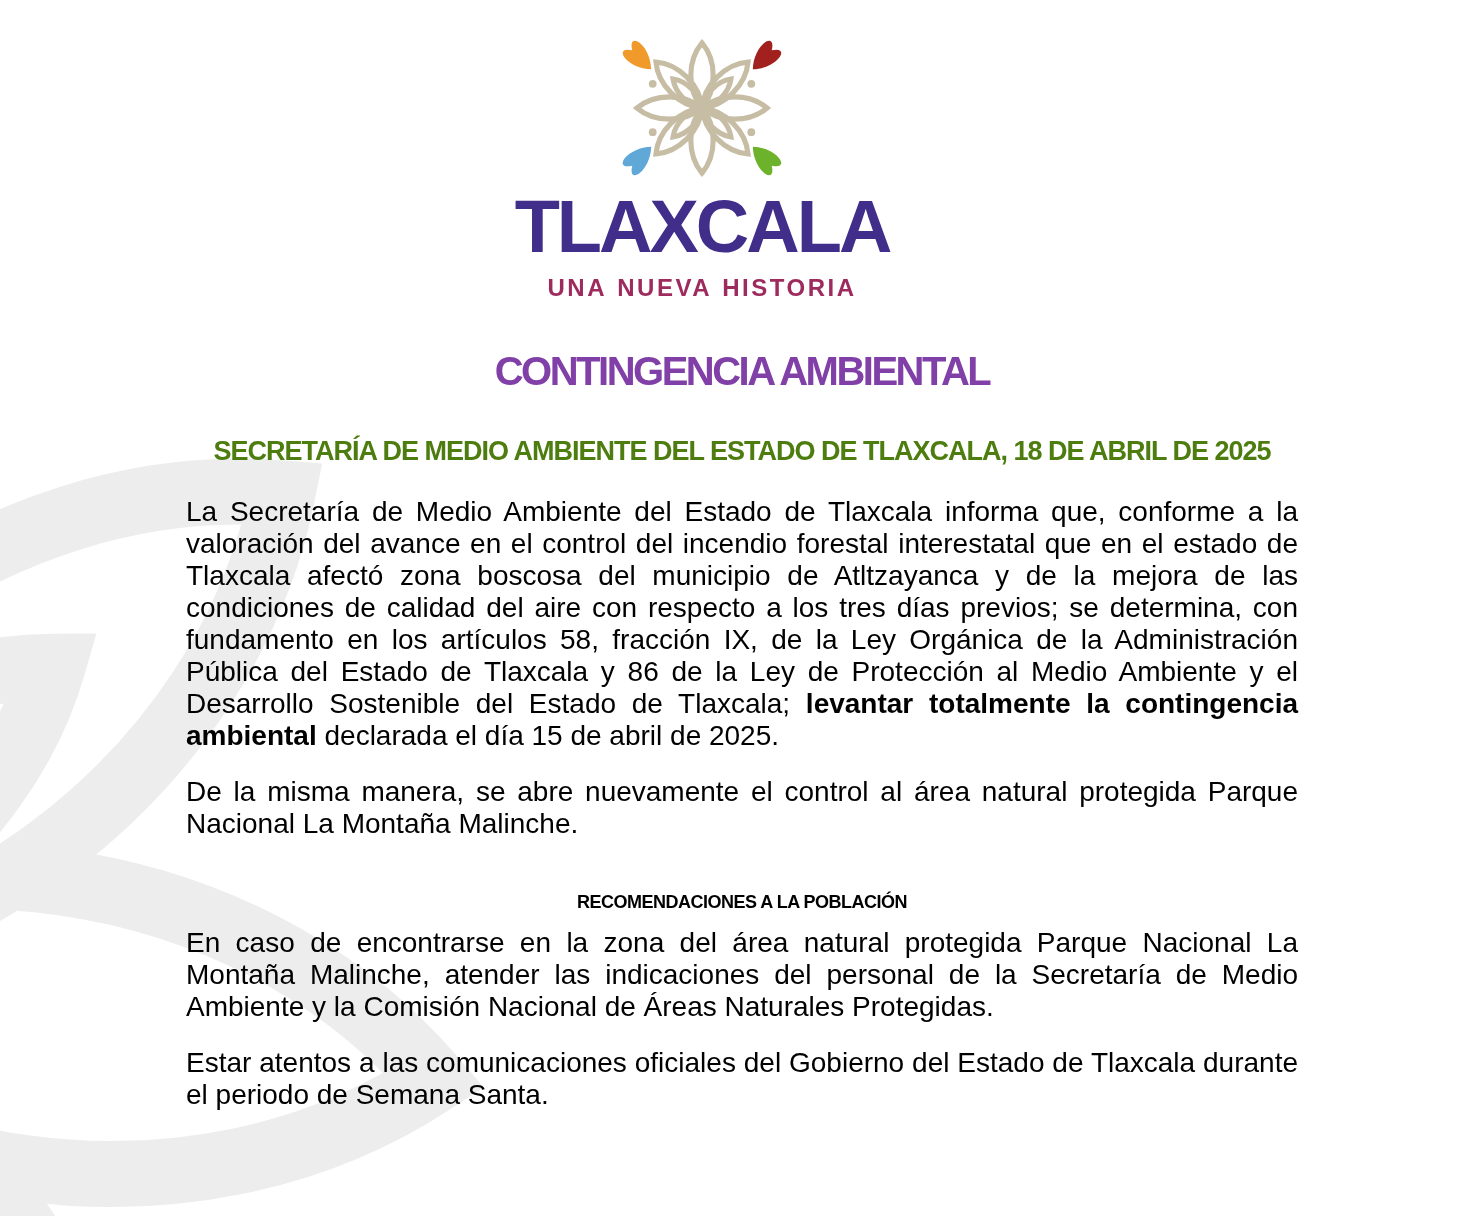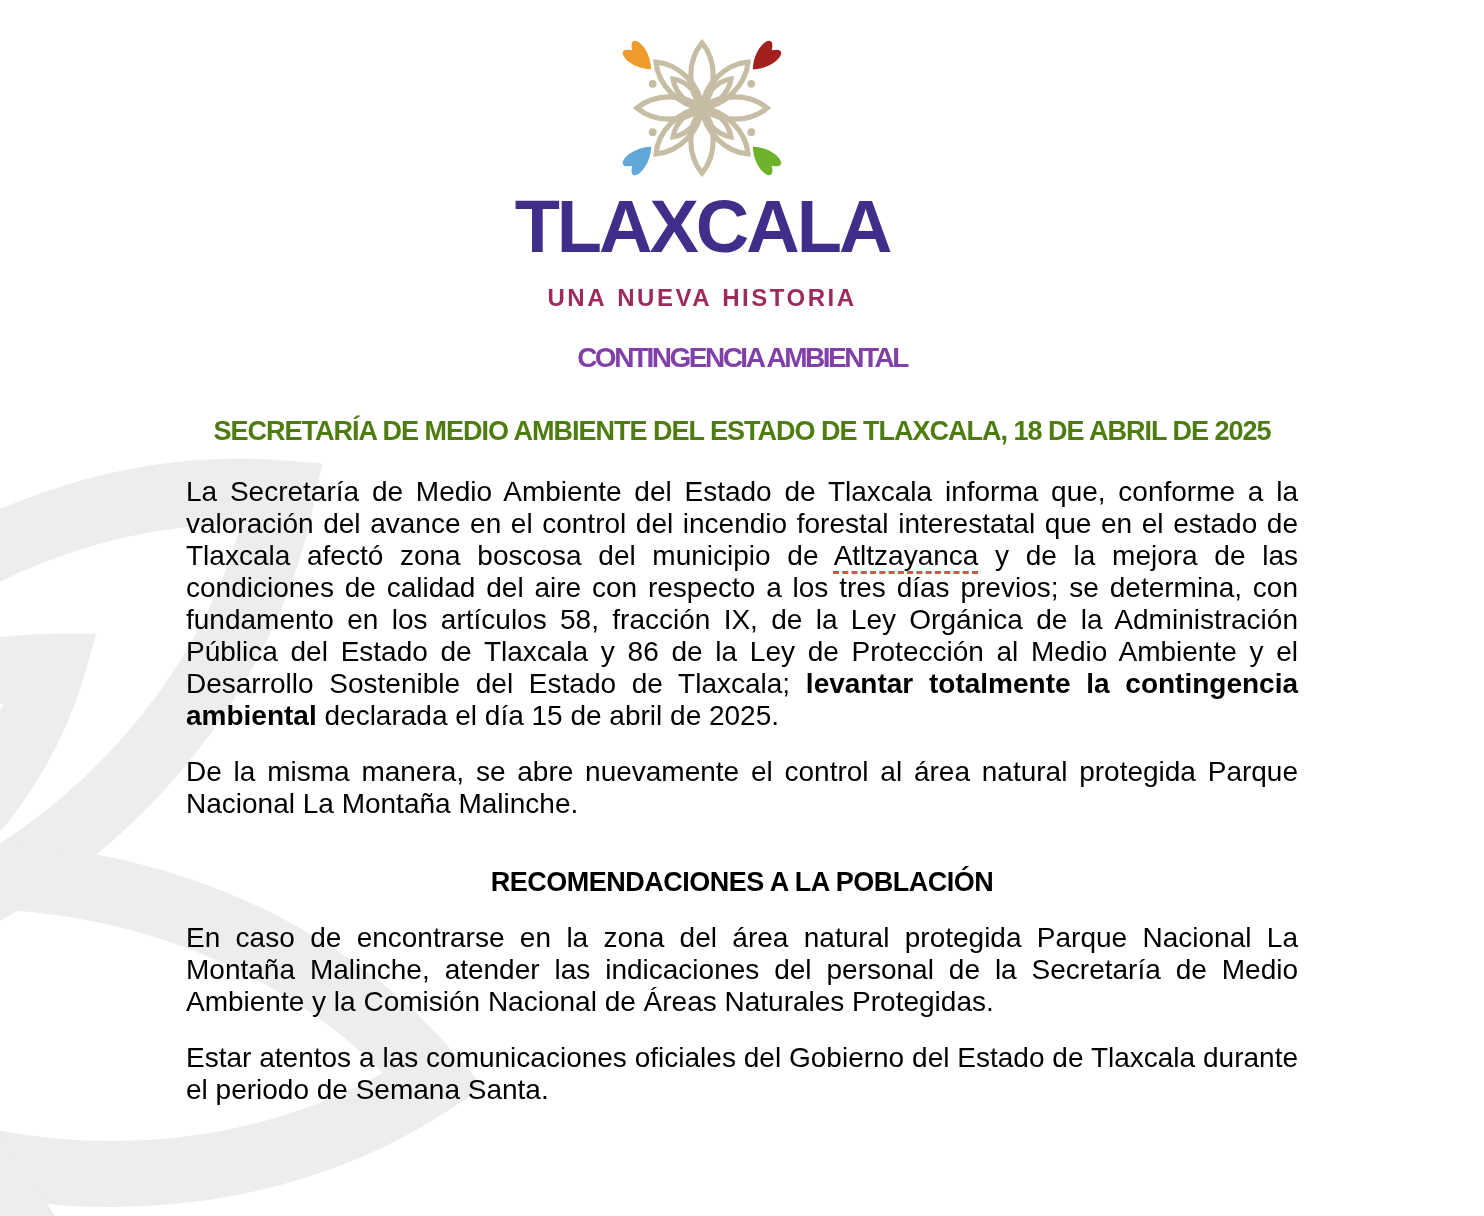--- a/index.html
+++ b/index.html
@@ -34,31 +34,31 @@
     margin: 28px auto 2px;
   }
   .wordmark {
     font-size: 74px;
     line-height: 1;
     font-weight: bold;
     letter-spacing: -3px;
     color: #402e8a;
   }
   .tagline {
-    margin-top: 20px;
+    margin-top: 10px;
     font-size: 24px;
     font-weight: bold;
     letter-spacing: 2.5px;
     word-spacing: 2px;
     color: #9e2b5e;
   }
   .doc-title {
-    margin-top: 30px;
+    margin-top: 47px;
     text-align: center;
-    font-size: 28px;
+    font-size: 40px;
     font-weight: bold;
     letter-spacing: -2.5px;
     color: #8040a8;
   }
   .doc-heading {
     width: 1112px;
     margin: 40px auto 0;
     text-align: center;
     font-size: 27px;
     line-height: 34px;
@@ -68,29 +68,28 @@
   }
   .content {
     width: 1112px;
     margin: 28px auto 0;
     font-size: 28px;
     line-height: 32px;
     text-align: justify;
   }
   .content p { margin: 0 0 24px 0; }
   .section-heading {
-    margin: 46px 0 24px 0;
+    margin: 46px 0 9px 0;
     text-align: center;
-    font-size: 27px;
+    font-size: 18px;
     font-weight: bold;
     letter-spacing: -0.5px;
     text-align-last: center;
   }
   .misspelled {
-    text-decoration: underline;
     text-decoration-style: dashed;
     text-decoration-color: #de5146;
     text-decoration-thickness: 3px;
     text-underline-offset: 6px;
   }
   b { font-weight: bold; }
 </style>
 </head>
 <body>
 

